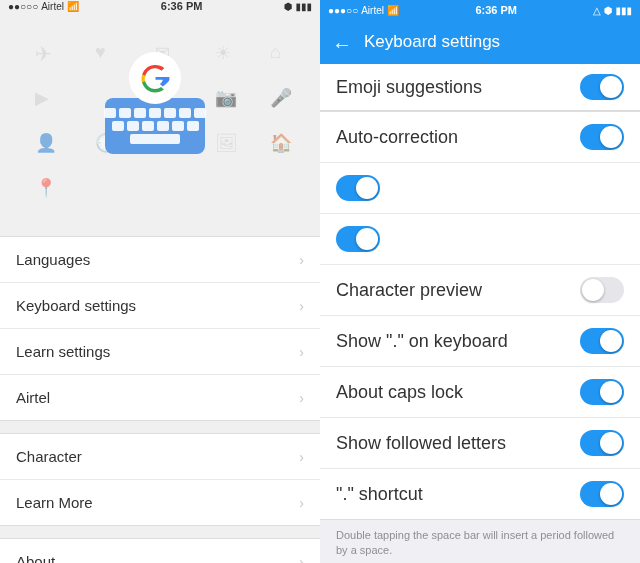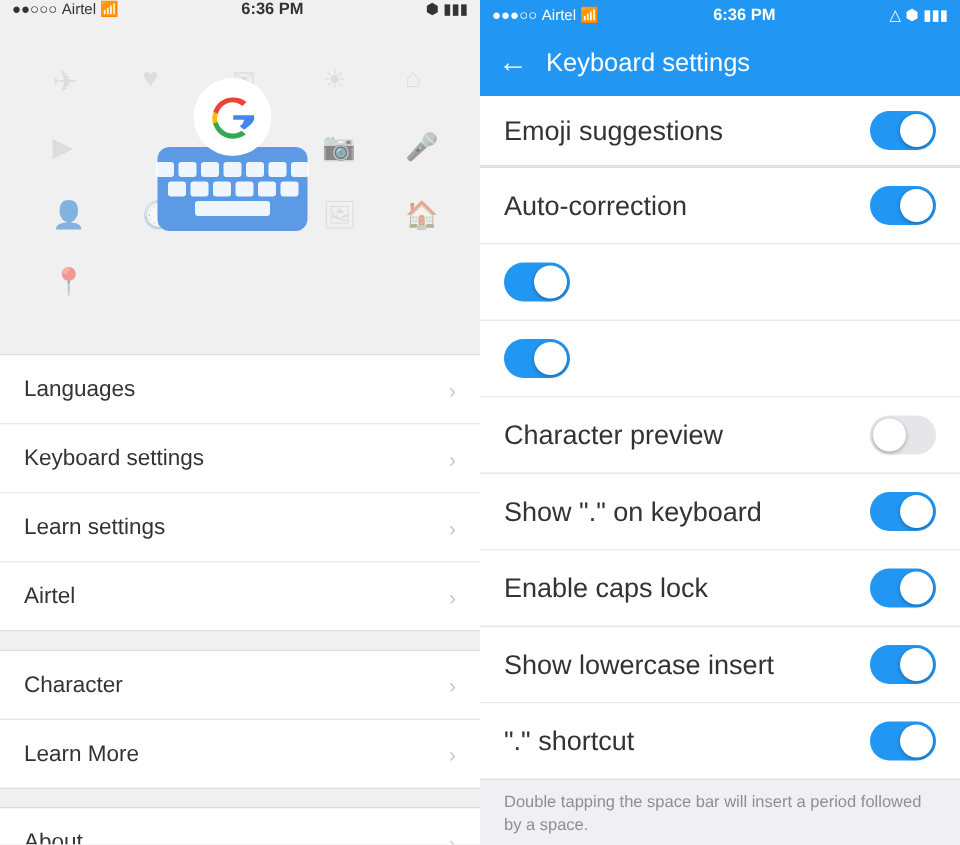--- a/index.html
+++ b/index.html
@@ -439,27 +439,27 @@
           <div class="toggle-knob"></div>
         </div>
       </div>
       <div class="settings-row">
         <span class="settings-row-label">Show "." on keyboard</span>
         <div class="toggle on">
           <div class="toggle-knob"></div>
         </div>
       </div>
       <div class="settings-row">
-        <span class="settings-row-label">Enable caps lock</span>
-        <div class="toggle on">
-          <div class="toggle-knob"></div>
-        </div>
-      </div>
-      <div class="settings-row">
-        <span class="settings-row-label">Show lowercase insert</span>
+        <span class="settings-row-label">About caps lock</span>
+        <div class="toggle on">
+          <div class="toggle-knob"></div>
+        </div>
+      </div>
+      <div class="settings-row">
+        <span class="settings-row-label">Show followed letters</span>
         <div class="toggle on">
           <div class="toggle-knob"></div>
         </div>
       </div>
       <div class="settings-row">
         <span class="settings-row-label">"." shortcut</span>
         <div class="toggle on">
           <div class="toggle-knob"></div>
         </div>
       </div>

